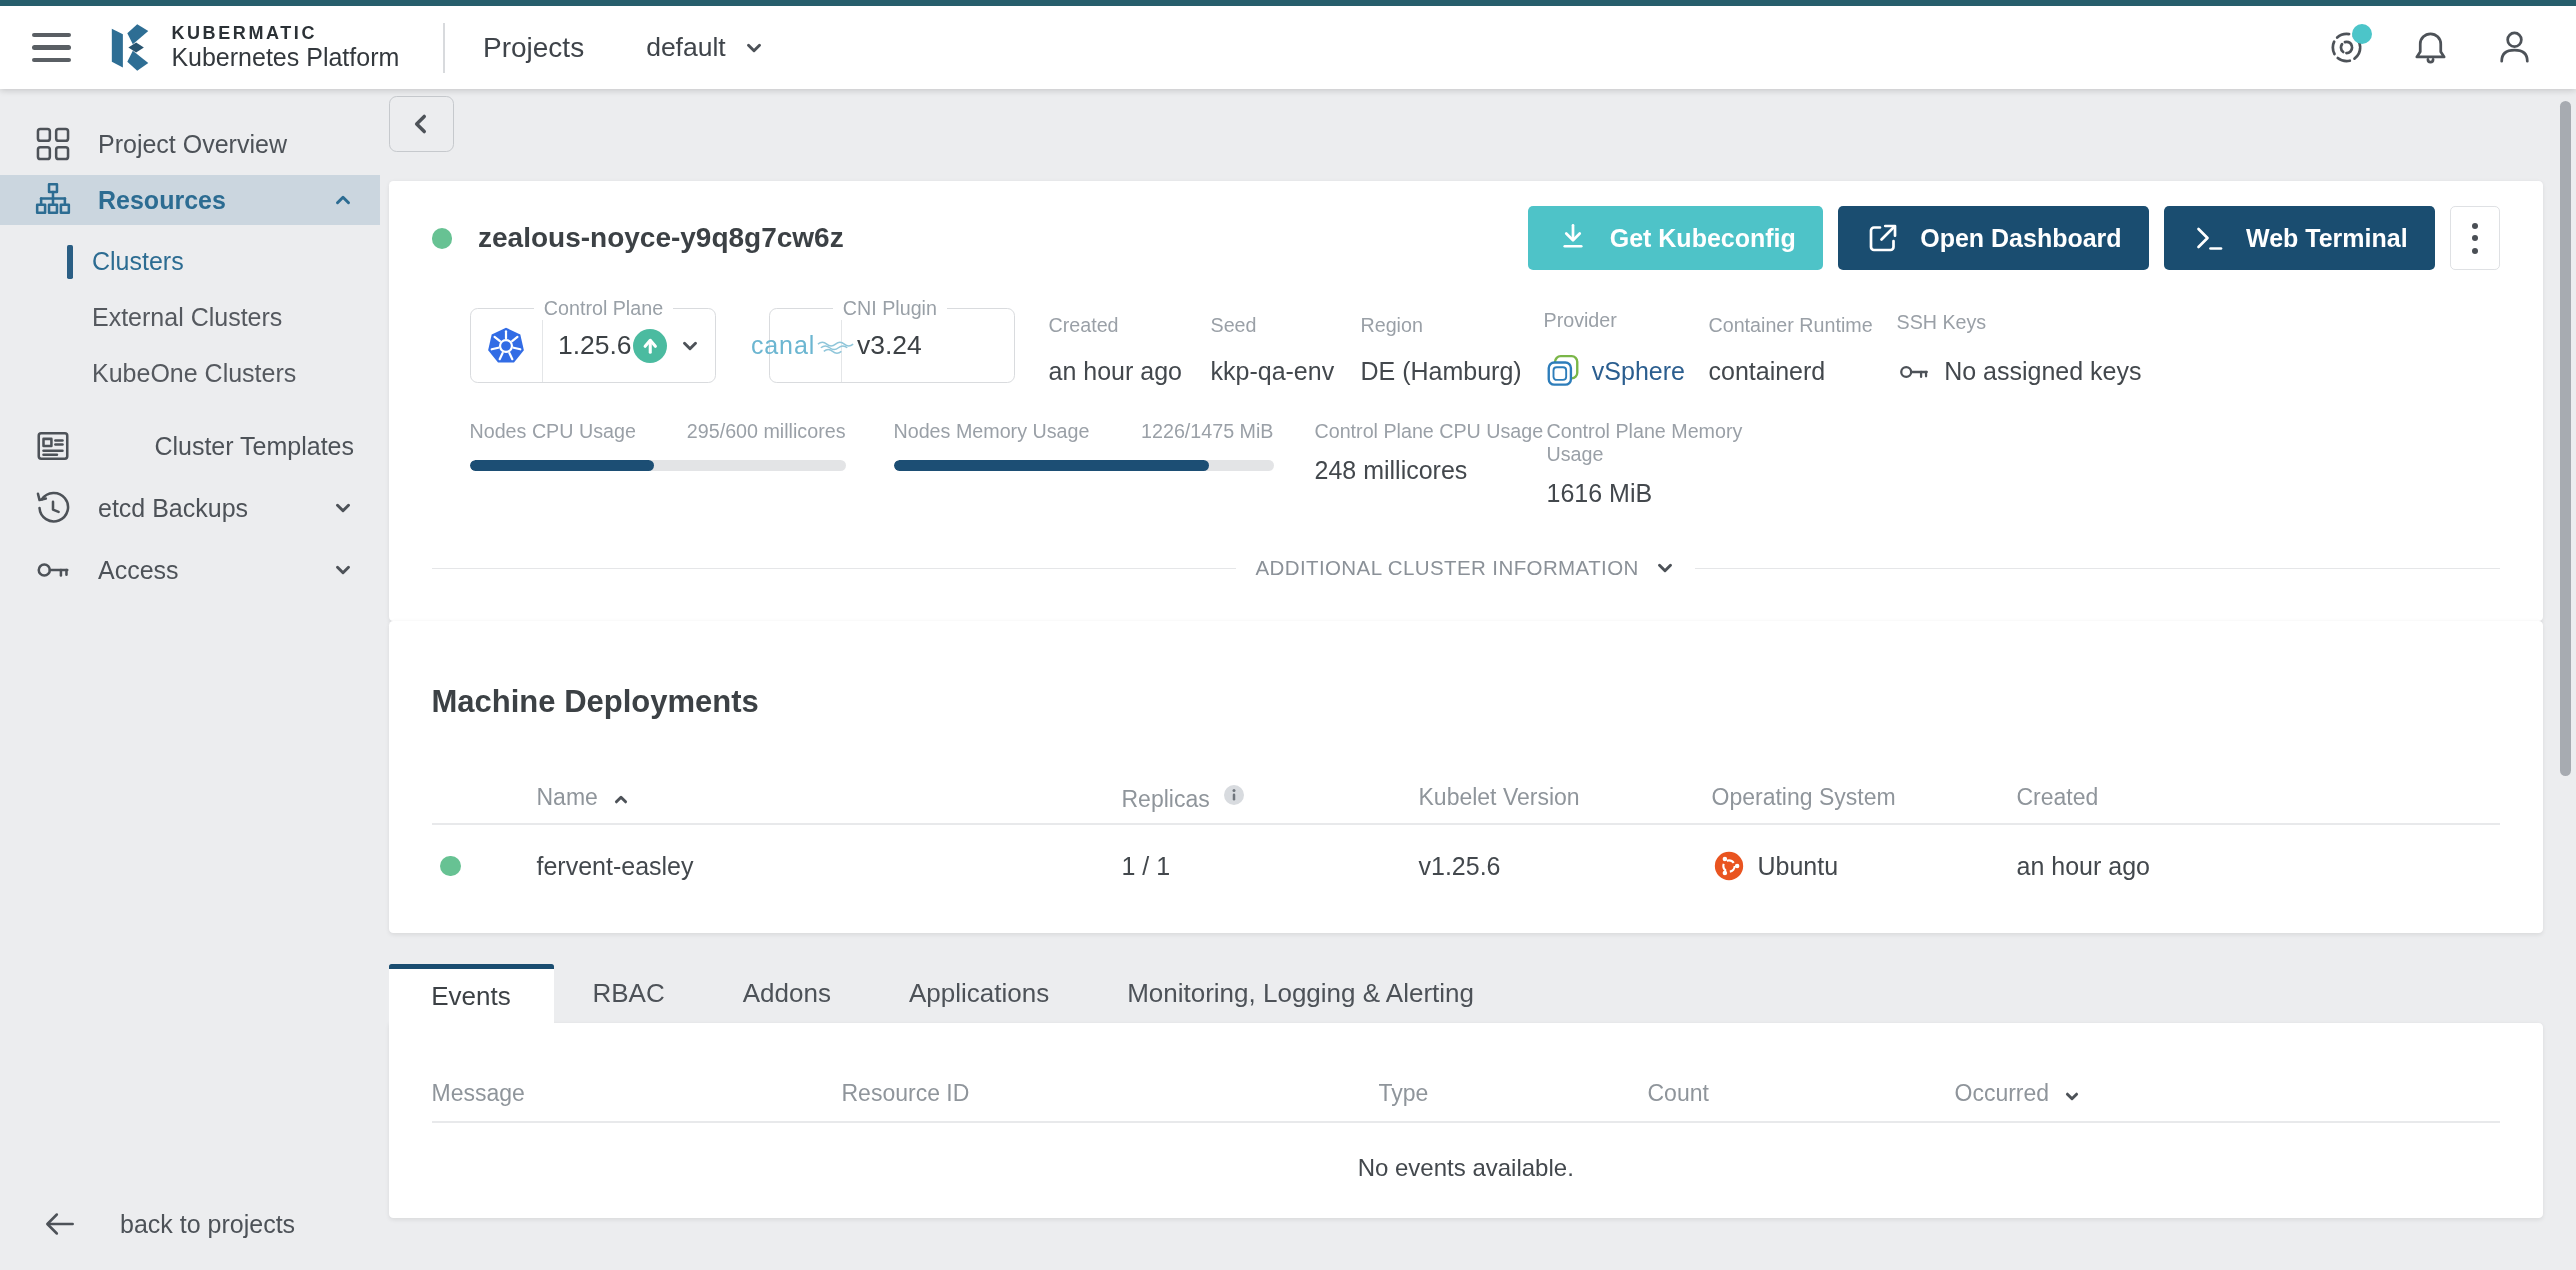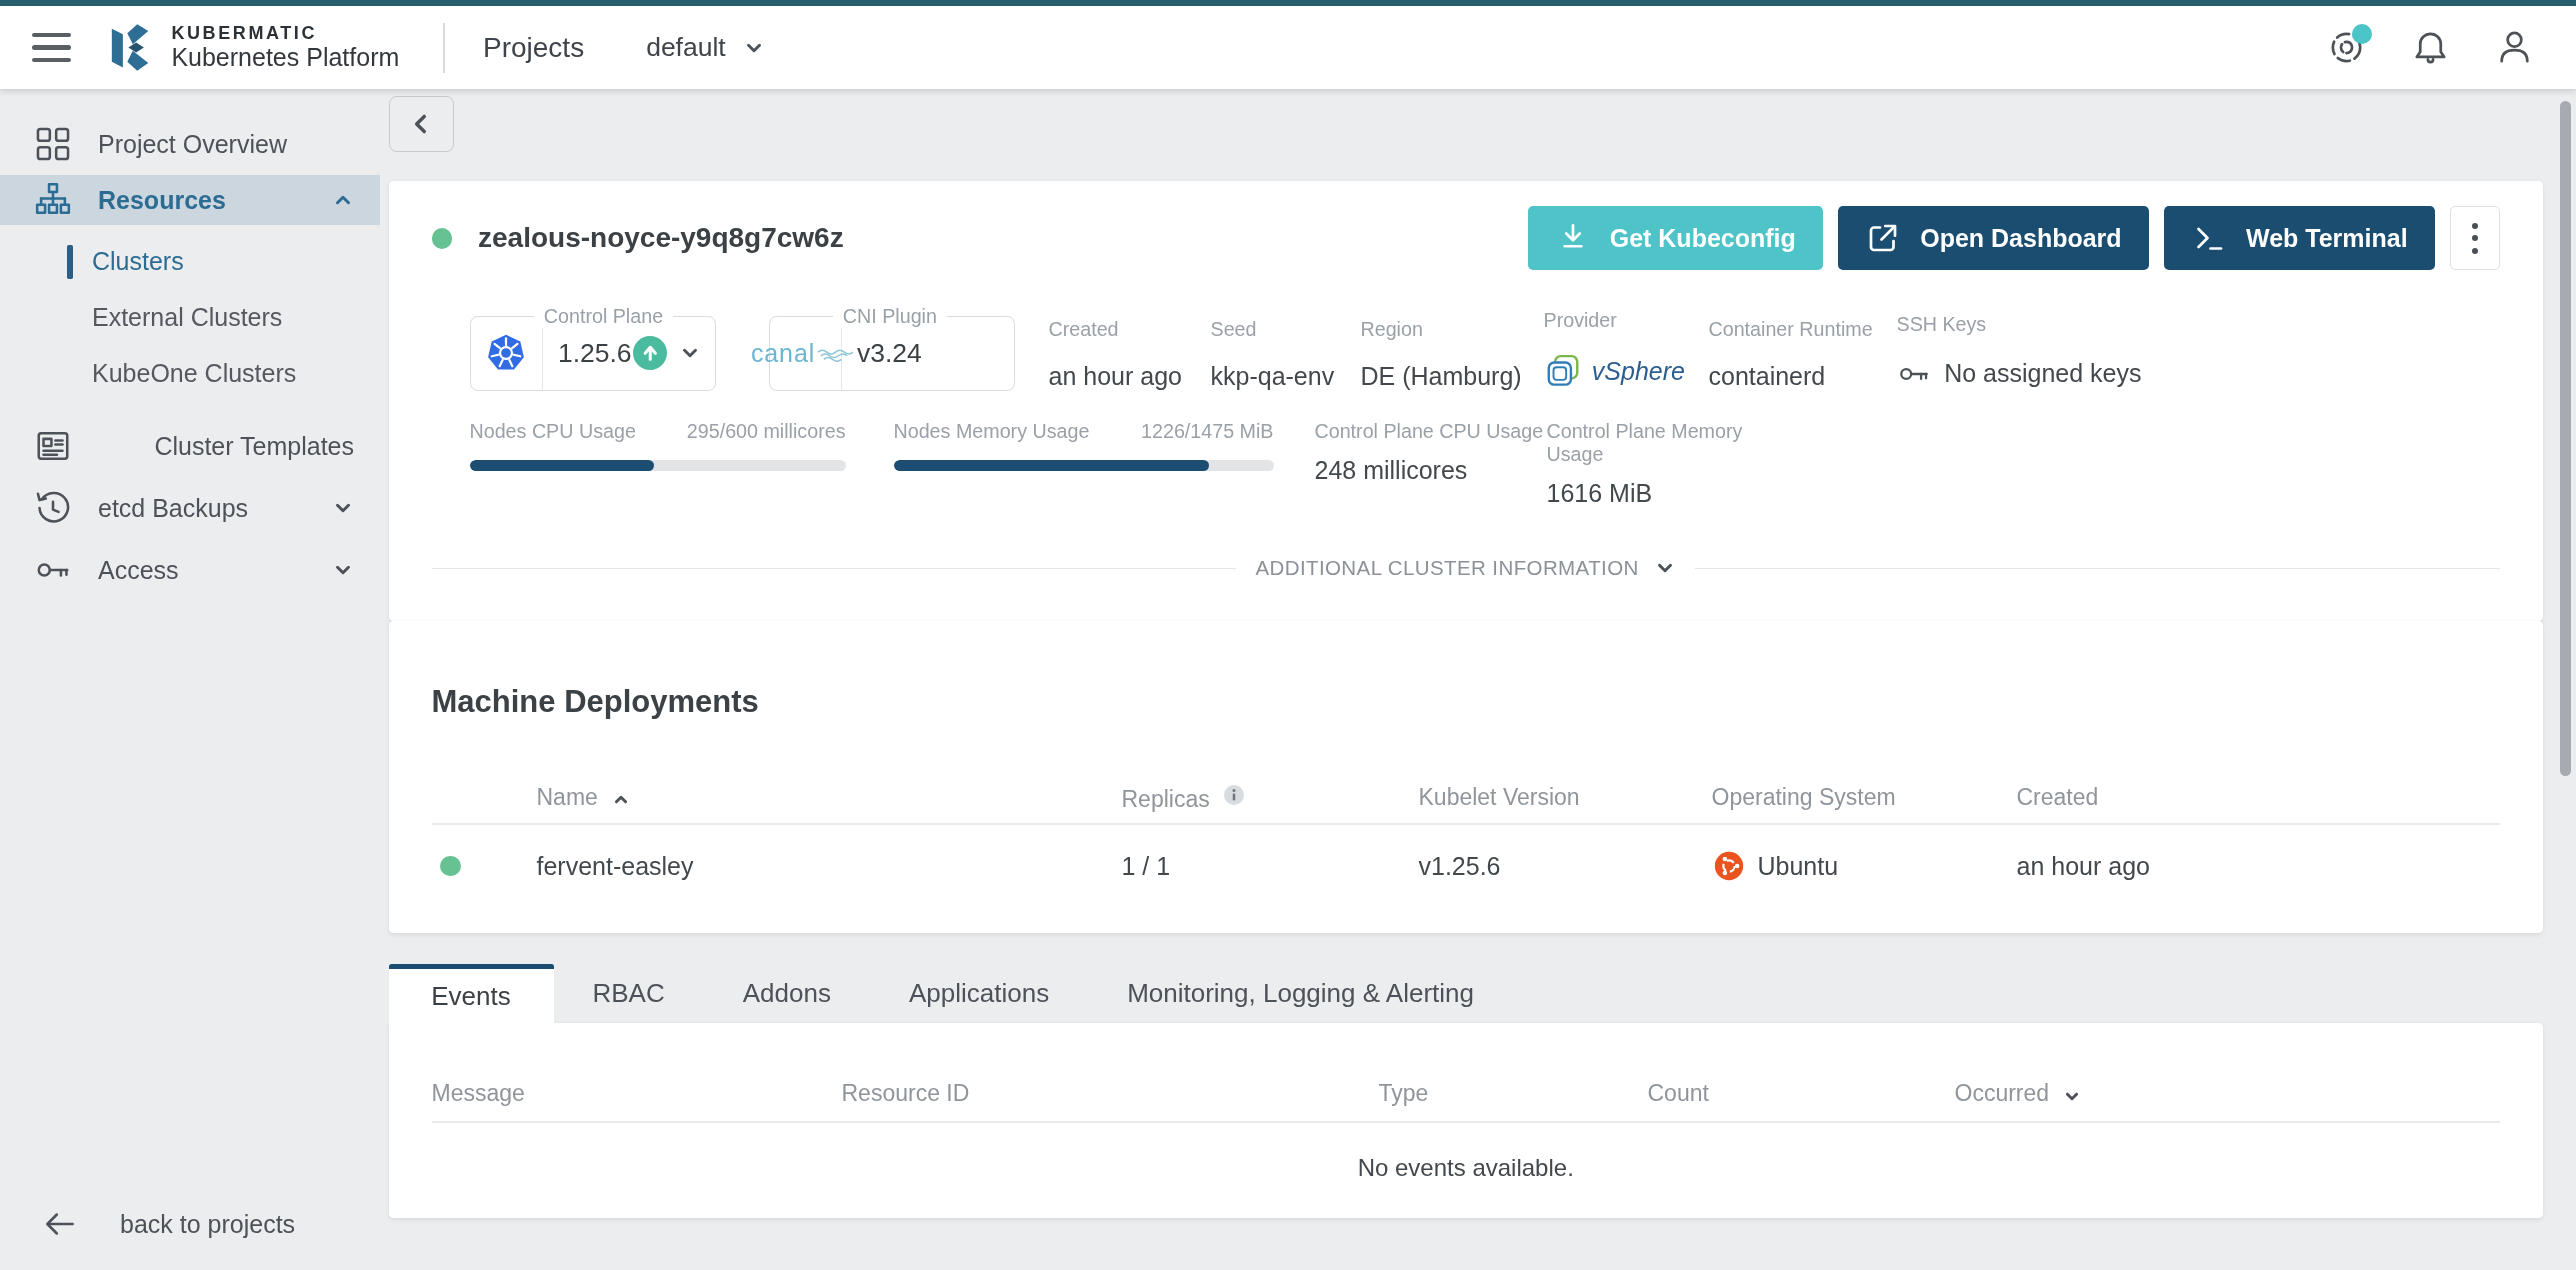--- a/index.html
+++ b/index.html
@@ -70,21 +70,21 @@
   .head-actions { margin-left:auto; display:flex; align-items:center; gap:15.4px;padding-left:30px; }
   .btn { height:64px; border:none; border-radius:5.1px; display:flex; align-items:center; padding:0 27px;
     font-size:25px; font-weight:bold; cursor:pointer; font-family:inherit; }
   .btn svg { width:36px; height:36px; margin-right:19px; }
   .btn-teal { background:#4EC3C8; color:#FFFFFF; }
   .btn-navy { background:#1A4D70; color:#FFFFFF; }
   .kebab-btn { width:50px; height:64px; background:#FFFFFF; border:1.7px solid #DFE1E4; border-radius:5.1px;
     display:flex; flex-direction:column; align-items:center; justify-content:center; gap:6.8px; cursor:pointer; }
   .kebab-btn i { width:6px; height:6px; border-radius:50%; background:#4A4F55; }
 
-  .info-row { display:flex; margin:43px 0 4px 38px; align-items:flex-end; }
+  .info-row { display:flex; margin:43px 0 4px 38px; align-items:center; }
   .fieldset { position:relative; width:246px; height:75px; border:1.7px solid #D9DBDE; border-radius:7.7px;
     display:flex; align-items:center; margin-right:53px; }
   .fieldset.cni { margin-right:34px; }
   .fieldset-label { position:absolute; top:-12px; left:63px; background:#FFFFFF; padding:0 10.3px;
     font-size:19.7px; color:#99A0A7; white-space:nowrap; }
   .fs-icon { width:72px; height:100%; display:flex; align-items:center; justify-content:center; border-right:1.7px solid #E4E6E8; }
   .fs-icon svg { width:44px; height:44px; }
   .fs-body { flex:1; display:flex; align-items:center; padding:0 13.7px 0 15.4px; }
   .fs-version { font-size:26.5px; color:#3C4145; }
   .upgrade-badge { width:34px; height:34px; border-radius:50%; background:#4BBBA0; margin-left:auto;
@@ -93,21 +93,21 @@
   .fs-chev { margin-left:12px; cursor:pointer; }
   .canal-logo { display:flex; flex-direction:row; align-items:center; line-height:1; }
   .canal-text { font-size:25px; color:#6CB6D1; letter-spacing:0.9px; }
   .canal-waves { margin-top:3.4px; }
 
   .info-col { padding-top:8.5px; }
   .info-label { font-size:19.7px; color:#9AA0A7; }
   .info-value { font-size:25px; color:#43484D; margin-top:20.5px; white-space:nowrap; display:flex; align-items:center; }
   .w-clusterid { width:165px; } .w-created { width:162px; } .w-seed { width:150px; }
   .w-region { width:183px; } .w-provider { width:165px; } .w-runtime { width:188px; }
-  .provider-val { color:#2B5E8F;font-style:italic; }
+  .provider-val { color:#2B5E8F; }
   .provider-val svg { width:38px; height:38px; margin-right:10.3px; }
   .sshkeys-val svg { width:34px; height:34px; margin-right:13.7px; }
 
   .usage-row { display:flex; margin:29px 0 0 38px; }
   .usage-group { width:376px; margin-right:48px; }
   .usage-group.g2 { width:380px; margin-right:41px; }
   .usage-group.g3 { width:232px; margin-right:0; }
   .usage-head { display:flex; justify-content:space-between; font-size:19.7px; color:#9AA0A7; }
   .usage-bar { margin-top:17px; height:11px; border-radius:6px; background:#E3E4E6; overflow:hidden; }
   .usage-fill { height:100%; background:#1C4E74; border-radius:6px; }

